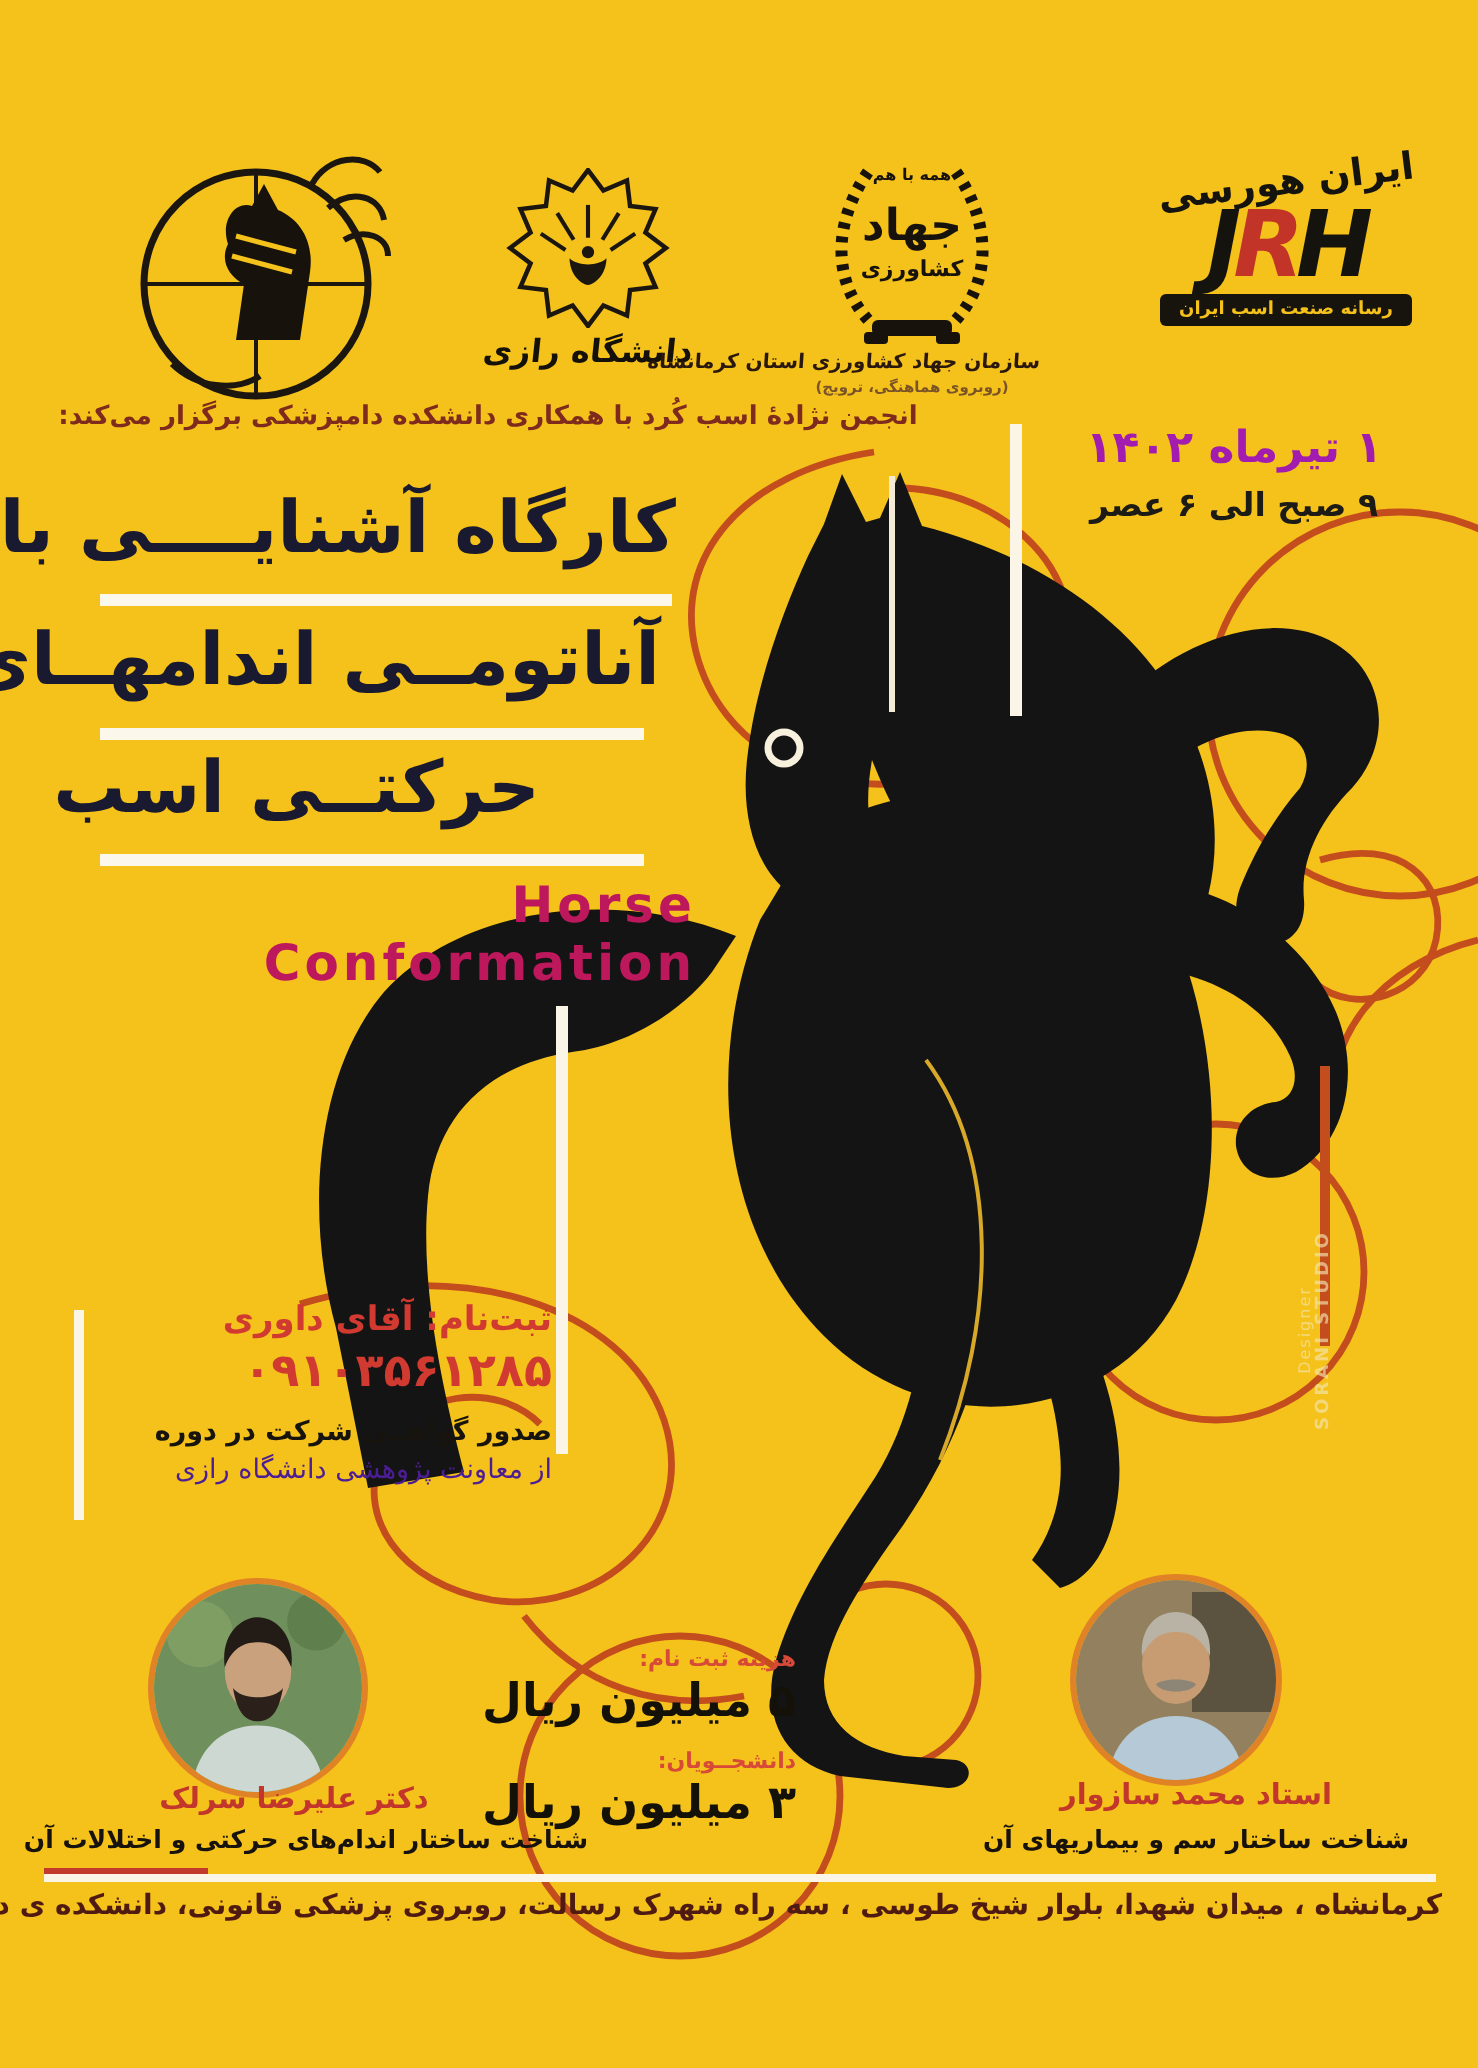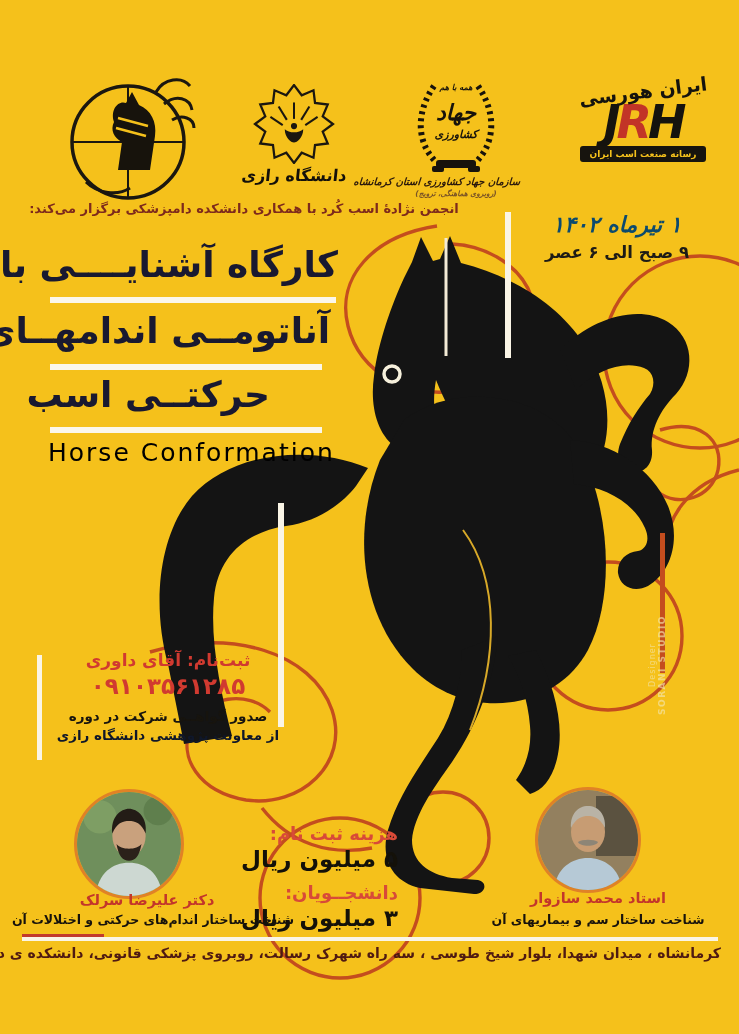--- a/index.html
+++ b/index.html
@@ -8,49 +8,49 @@
     background:#F5C11B;
     font-family:"DejaVu Sans",sans-serif;
     margin:0 auto;
   }
   .abs{position:absolute;}
   .rtl{direction:rtl;unicode-bidi:embed;}
   
   .logo-kurd{left:52px;top:70px;width:156px;height:140px;}
   .logo-razi{left:236px;top:84px;width:116px;text-align:center;}
   .razi-label{font-size:16px;font-weight:bold;color:#14100a;margin-top:2px;transform:skewX(-6deg);}
-  .logo-jihad{left:392px;top:74px;width:128px;text-align:center;font-style:italic;}
+  .logo-jihad{left:392px;top:74px;width:128px;text-align:center;}
   .jihad-org{font-size:10px;font-weight:bold;color:#2a180c;margin-top:2px;white-space:nowrap;transform:skewX(-4deg);}
   .jihad-dept{font-size:7.5px;font-weight:bold;color:#7a5426;margin-top:2px;}
   .logo-jrh{left:568px;top:80px;width:150px;text-align:center;}
   .jrh-callig{font-size:19px;font-weight:bold;color:#15130e;transform:rotate(-7deg);letter-spacing:0px;}
   .jrh-acronym{font-size:46px;font-weight:bold;font-style:italic;line-height:40px;color:#15130e;letter-spacing:-4px;margin-top:0px;}
   .jrh-acronym .r{color:#C23427;}
   .jrh-bar{display:inline-block;background:#17140e;color:#F5C11B;font-size:9px;font-weight:bold;
            padding:3px 10px;border-radius:3px;margin-top:2px;white-space:nowrap;}
   
   .organizer{left:20px;top:201px;width:448px;text-align:center;font-size:13px;font-weight:bold;color:#7E2A1C;white-space:nowrap;}
   .date-block{left:516px;top:212px;width:202px;text-align:center;}
-  .date-line1{font-size:22px;font-weight:bold;color:#0c4a6e;white-space:nowrap;font-style:italic;}
+  .date-line1{font-size:22px;font-weight:bold;color:#a21caf;white-space:nowrap;}
   .date-line2{font-size:16.5px;font-weight:bold;color:#1d1b16;margin-top:6px;white-space:nowrap;}
   
   .title-line{position:absolute;font-size:36px;font-weight:bold;color:#191930;white-space:nowrap;}
   .t1{left:46px;top:244px;width:292px;text-align:right;}
   .t2{left:38px;top:310px;width:292px;text-align:center;}
   .t3{left:50px;top:374px;width:220px;text-align:center;}
-  .title-en{left:48px;top:438px;width:300px;font-size:25px;font-weight:normal;color:#000000;letter-spacing:2px;}
-  
-  .reg-block{left:50px;top:650px;width:236px;text-align:center;}
+  .title-en{left:48px;top:438px;width:300px;font-size:25px;font-weight:bold;color:#be185d;letter-spacing:2px;text-align:right;}
+  
+  .reg-block{left:40px;top:650px;width:236px;text-align:right;}
   .reg-contact{font-size:17px;font-weight:bold;color:#D13A30;white-space:nowrap;}
   .reg-phone{font-size:23px;font-weight:bold;color:#D13A30;letter-spacing:3px;margin-top:3px;white-space:nowrap;}
   .reg-cert1{font-size:13.5px;font-weight:bold;color:#17140e;margin-top:9px;white-space:nowrap;}
-  .reg-cert2{font-size:13.5px;font-weight:bold;color:#0f172a;margin-top:3px;white-space:nowrap;}
+  .reg-cert2{font-size:13.5px;font-weight:normal;color:#4c1d95;margin-top:3px;white-space:nowrap;}
   
   .fees{left:262px;top:823px;width:136px;text-align:right;}
-  .fee-label{font-size:18px;font-weight:bold;color:#D84A38;white-space:nowrap;}
+  .fee-label{font-size:11px;font-weight:bold;color:#D84A38;white-space:nowrap;}
   .fee-amount{font-size:23px;font-weight:bold;color:#141109;margin-top:2px;white-space:nowrap;}
   .fee-students{margin-top:10px;}
   
   .photo{border-radius:50%;overflow:hidden;border:3px solid #E08226;box-sizing:border-box;}
   .photo-left{left:74px;top:789px;width:110px;height:110px;}
   .photo-right{left:535px;top:787px;width:106px;height:106px;}
   .spk-name{position:absolute;font-size:14.5px;font-weight:bold;color:#C3362B;text-align:center;white-space:nowrap;}
   .spk-topic{position:absolute;font-size:12.5px;font-weight:bold;color:#17120c;text-align:center;white-space:nowrap;}
   .name-left{left:34px;top:892px;width:226px;}
   .topic-left{left:8px;top:912px;width:290px;text-align:center;}

